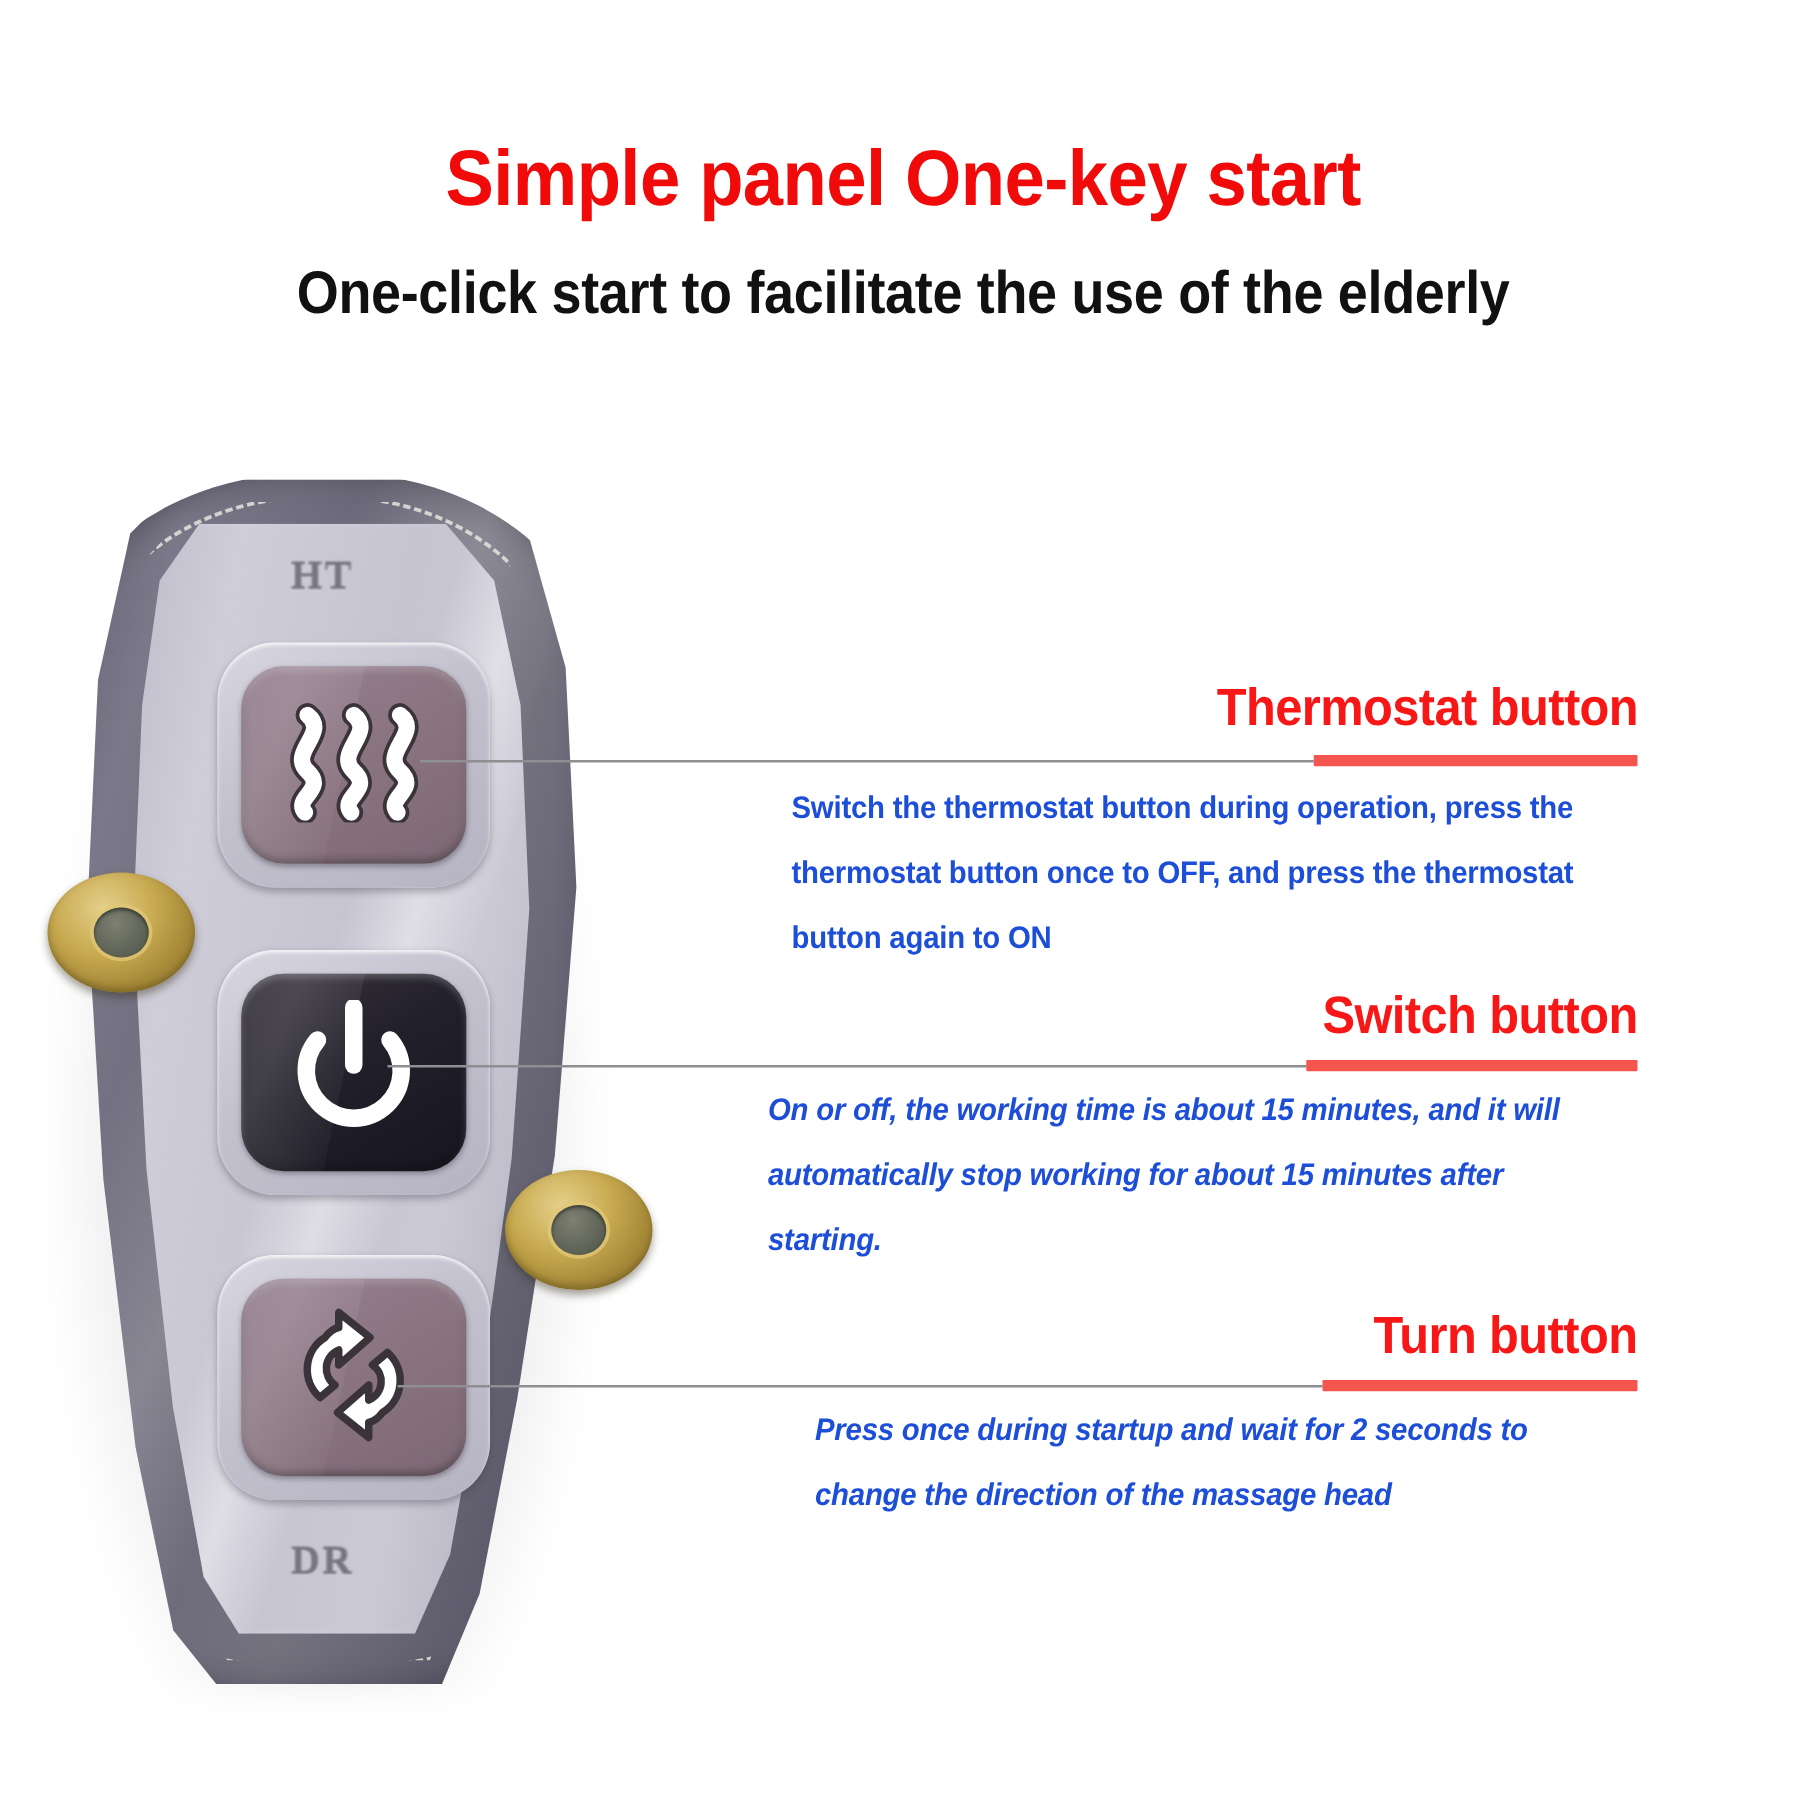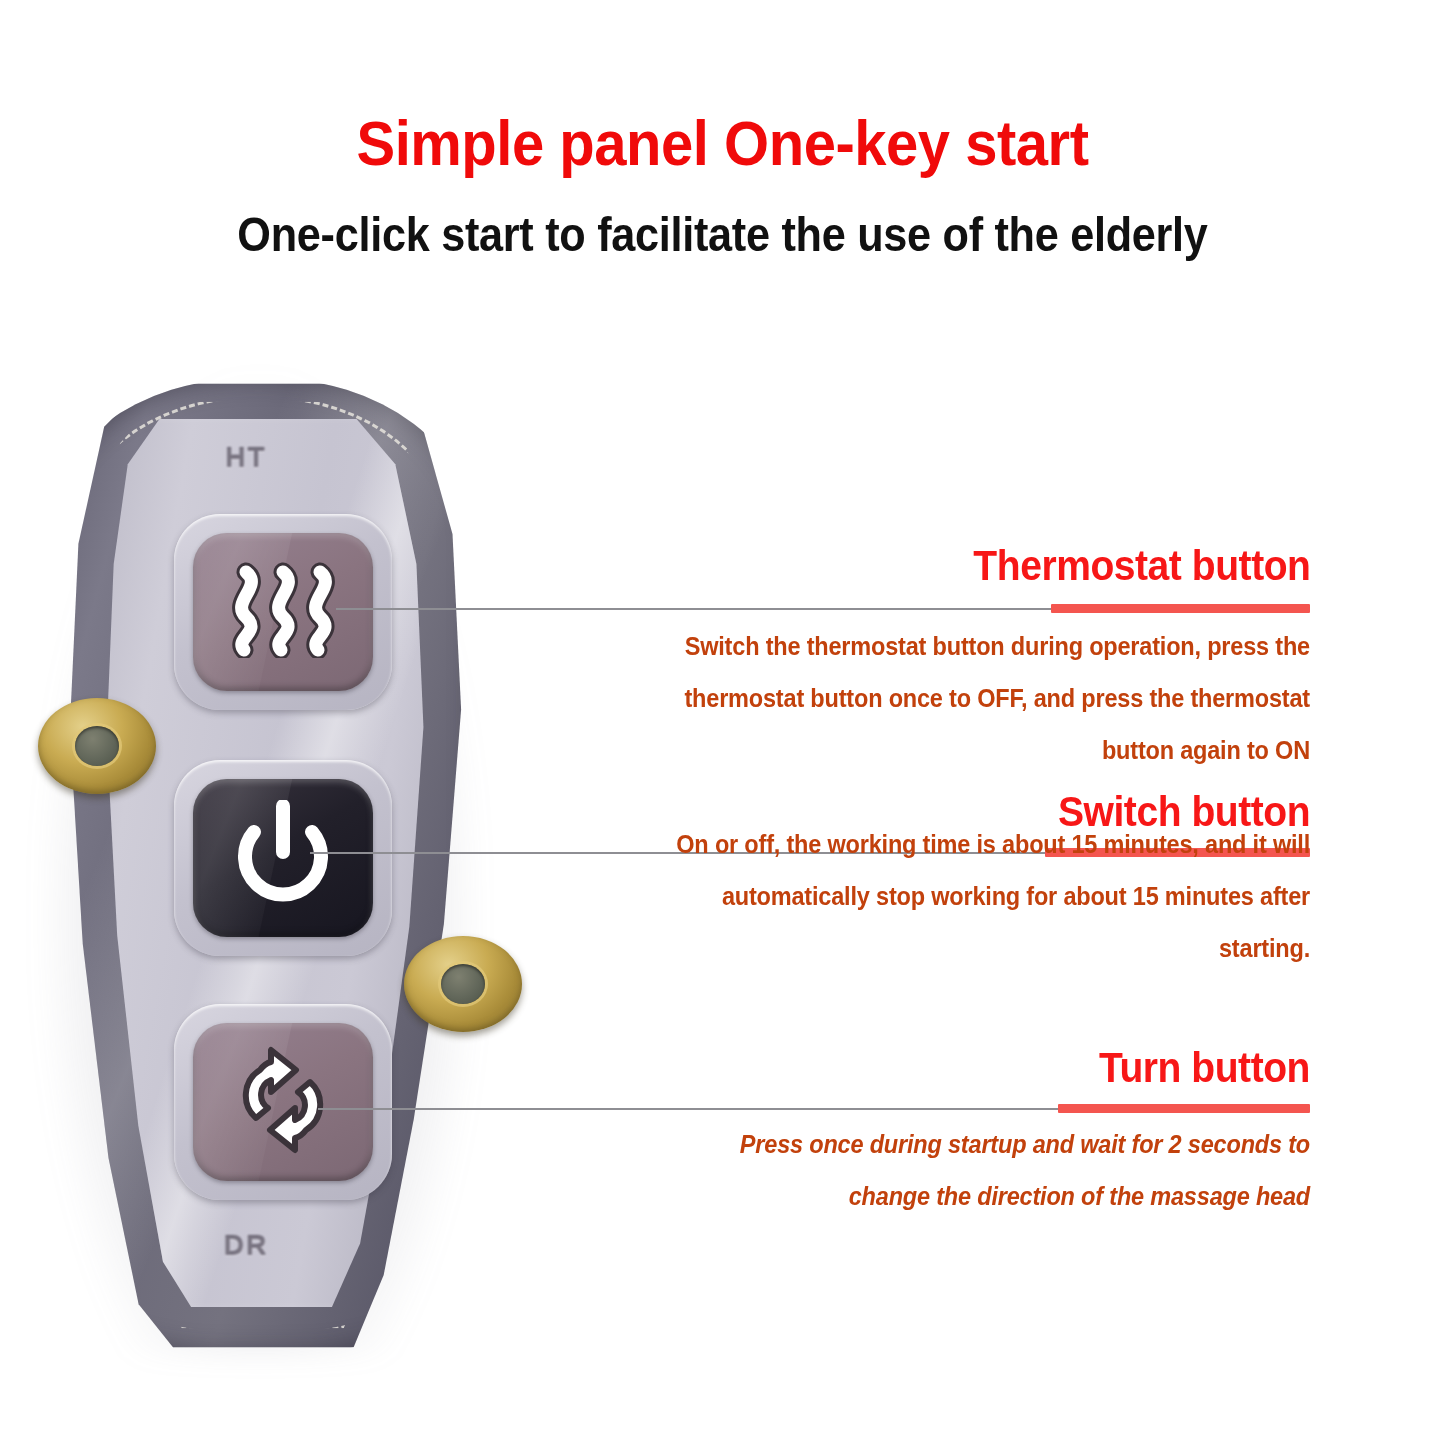--- a/index.html
+++ b/index.html
@@ -77,26 +77,26 @@
     position:absolute; left:64px; top:48px; width:352px; height:906px;
     clip-path:polygon(22% 1%, 78% 1%, 89% 6%, 95% 17%, 97% 35%,
                       93% 57%, 86% 77%, 79% 92%, 71% 99%,
                       31% 99%, 23% 94%, 16% 79%, 10% 58%,
                       7% 36%, 9% 17%, 13% 6%);
     background:linear-gradient(108deg,rgba(255,255,255,0) 46%,rgba(255,255,255,.42) 55%,rgba(255,255,255,0) 64%);
   }
 
   
   .emboss{
-    position:absolute; width:352px; left:52px; text-align:center;
-    font-size:28px; font-weight:bold; letter-spacing:2px;
+    position:absolute; width:352px; left:64px; text-align:center;
+    font-size:32px; font-weight:bold; letter-spacing:2px;
     color:#75707d;
     text-shadow:0 1px 0 #e3e1e9, 0 -1px 0 #5d5866;
     filter:blur(.9px); opacity:.95;
-    font-family:Liberation Sans, sans-serif;
+    font-family:Liberation Serif, serif;
   }
   .emboss.top{top:80px;}
   .emboss.bot{top:868px;}
 
   
   .bezel{
     position:absolute; left:50%; transform:translateX(-50%);
     width:218px; height:196px; border-radius:46px;
     background:linear-gradient(150deg,#d8d6e0 0%,#c3c1ce 45%,#b6b4c2 100%);
     box-shadow:0 3px 6px rgba(60,58,72,.35), inset 0 2px 3px rgba(255,255,255,.8);
@@ -138,21 +138,21 @@
 
   
   .leader{position:absolute; height:2px; background:#8e8e93;}
   .redbar{position:absolute; height:9px; background:#f4554f; border-radius:1px;}
   .callout-title{
     position:absolute; text-align:right; color:#f71717;
     font-size:42px; font-weight:bold; letter-spacing:-0.5px;
     transform:scaleX(0.93); transform-origin:right top; white-space:nowrap;
   }
   .callout-body{
-    position:absolute; text-align:right; color:#c2410c;
+    position:absolute; color:#1d4ed8;
     font-size:25px; font-weight:bold; line-height:52px;
     letter-spacing:-0.2px;
   }
   .callout-body span{display:block; transform:scaleX(0.94); transform-origin:right center;}
 </style>
 </head>
 <body>
 
 <div class="title">Simple panel One-key start</div>
 <div class="subtitle">One-click start to facilitate the use of the elderly</div>
@@ -227,21 +227,21 @@
 <div class="callout-title" style="right:135px; top:542px;">Thermostat button</div>
 <div class="callout-body" style="right:135px; top:620px; width:720px;">
   <span>Switch the thermostat button during operation, press the</span>
   <span>thermostat button once to OFF, and press the thermostat</span>
   <span>button again to ON</span>
 </div>
 
 <div class="leader" style="left:310px; top:852px; width:735px;"></div>
 <div class="redbar" style="left:1045px; top:848px; width:265px;"></div>
 <div class="callout-title" style="right:135px; top:788px;">Switch button</div>
-<div class="callout-body" style="right:135px; top:818px; width:740px;">
+<div class="callout-body" style="right:135px; top:862px; width:740px;font-style:italic;">
   <span>On or off, the working time is about 15 minutes, and it will</span>
   <span>automatically stop working for about 15 minutes after</span>
   <span>starting.</span>
 </div>
 
 <div class="leader" style="left:318px; top:1108px; width:740px;"></div>
 <div class="redbar" style="left:1058px; top:1104px; width:252px;"></div>
 <div class="callout-title" style="right:135px; top:1044px;">Turn button</div>
 <div class="callout-body" style="right:135px; top:1118px; width:700px;font-style:italic;">
   <span>Press once during startup and wait for 2 seconds to</span>

